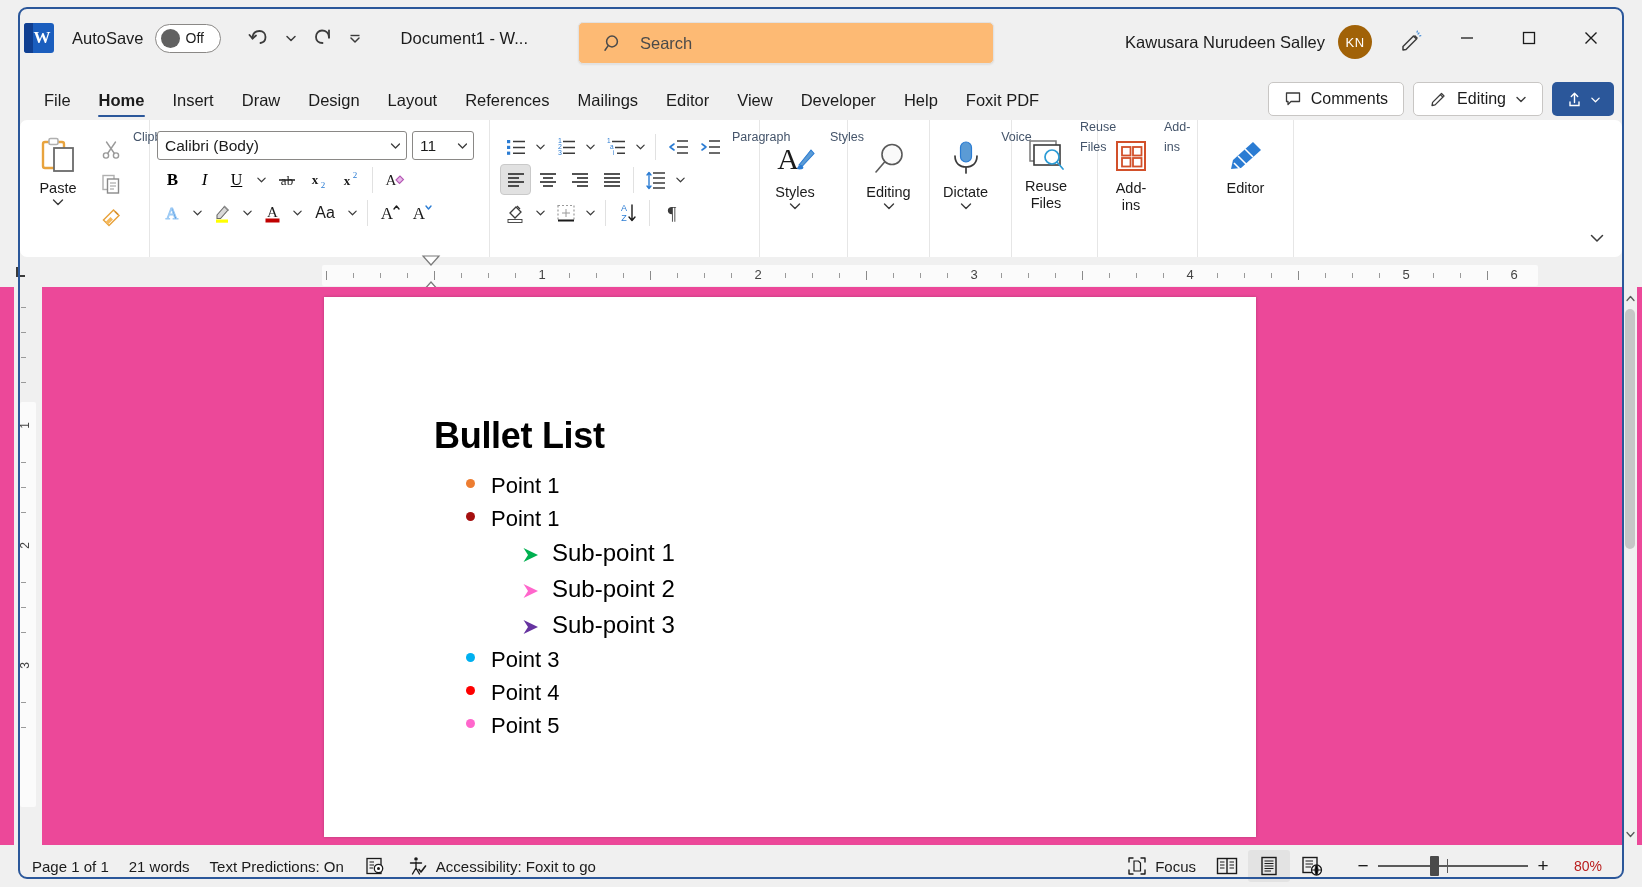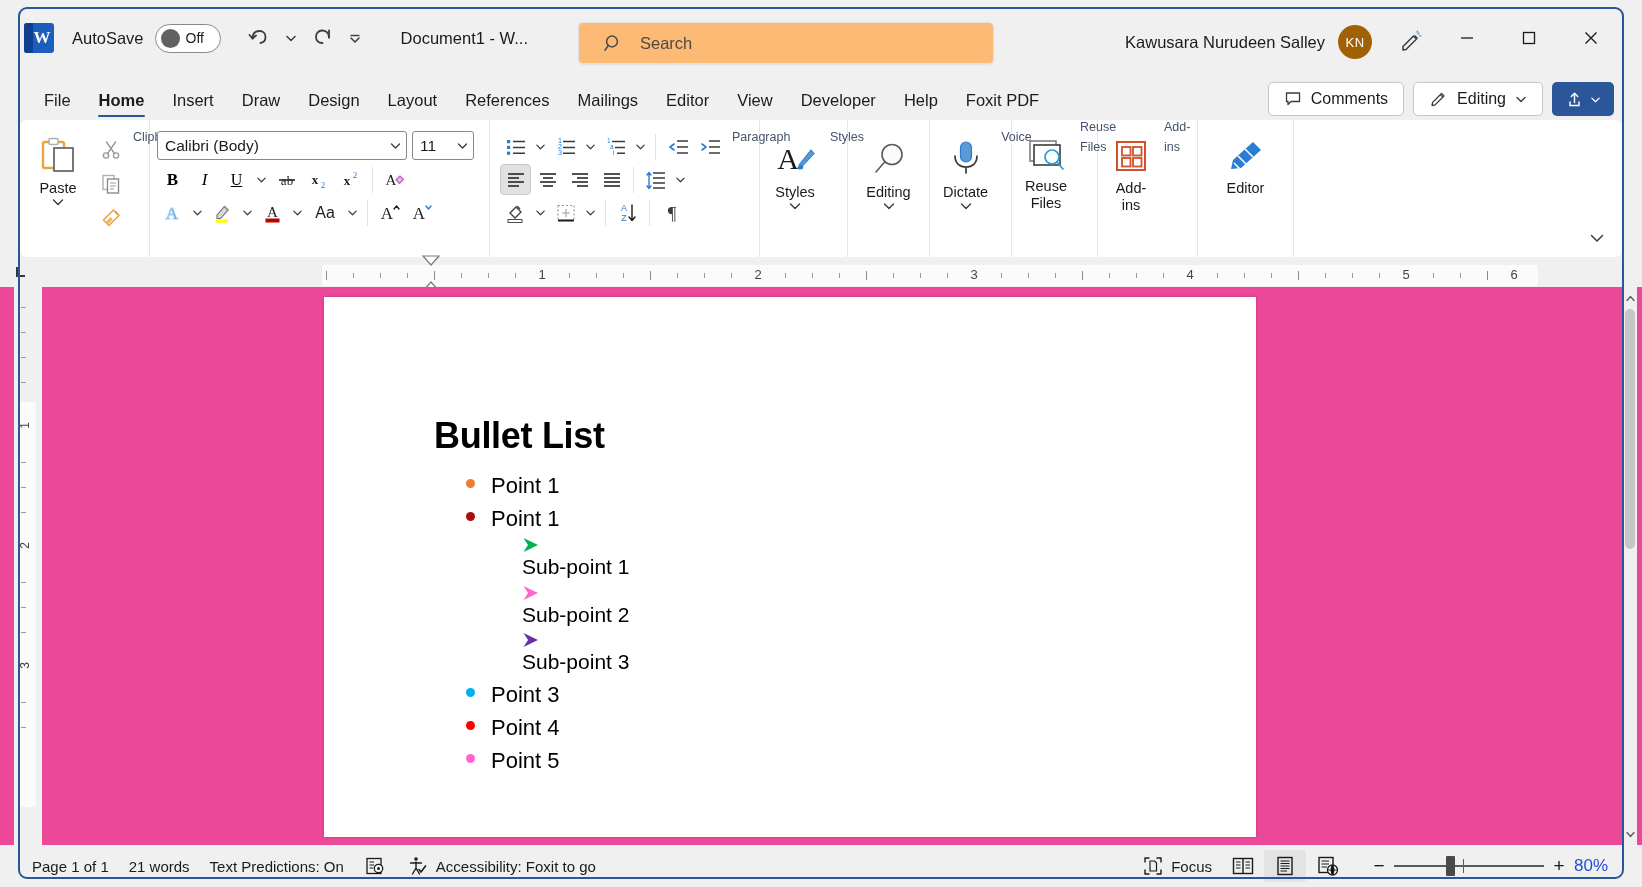--- a/index.html
+++ b/index.html
@@ -283,21 +283,21 @@
     margin-bottom: 12px;
   }
   .blist { list-style: none; }
   .bitem {
     display: flex; align-items: baseline;
     font-size: 22px; color: #000;
     line-height: 1.5;
     font-family: "Liberation Sans", sans-serif;
   }
   .bitem.lvl1 { margin-left: 32px; }
-  .bitem.lvl2 { margin-left: 88px; font-size: 21px; flex-direction: column; }
+  .bitem.lvl2 { margin-left: 88px; font-size: 24px; }
   .bullet-dot {
     width: 9px; height: 9px; border-radius: 50%;
     flex: none; margin-right: 16px;
     position: relative; top: -5px;
   }
   .bullet-arrow {
     flex: none; margin-right: 12px;
     position: relative; top: 2px;
   }
   .scrollbar {
@@ -346,21 +346,21 @@
   .ztrack {
     width: 150px; height: 30px; position: relative; cursor: pointer;
     display: flex; align-items: center;
   }
   .ztrack .line { width: 100%; height: 2px; background: #5a5a5a; }
   .ztrack .midtick { position: absolute; left: 69px; top: 8px; width: 1px; height: 14px; background: #5a5a5a; }
   .ztrack .thumb {
     position: absolute; left: 52px; top: 5px;
     width: 9px; height: 20px; background: #4a4a4a; border-radius: 1px;
   }
-  .zlabel { font-size: 17px; color: #1d4ed8; min-width: 40px; cursor: pointer; }
+  .zlabel { font-size: 14px; color: #b91c1c; margin-left: 16px; min-width: 40px; cursor: pointer; }
   svg { display: block; }
 </style>
 </head>
 <body>
 
 <div class="app">
   <div class="win-frame"></div>
 
   <div class="titlebar">
     <div class="word-logo">

